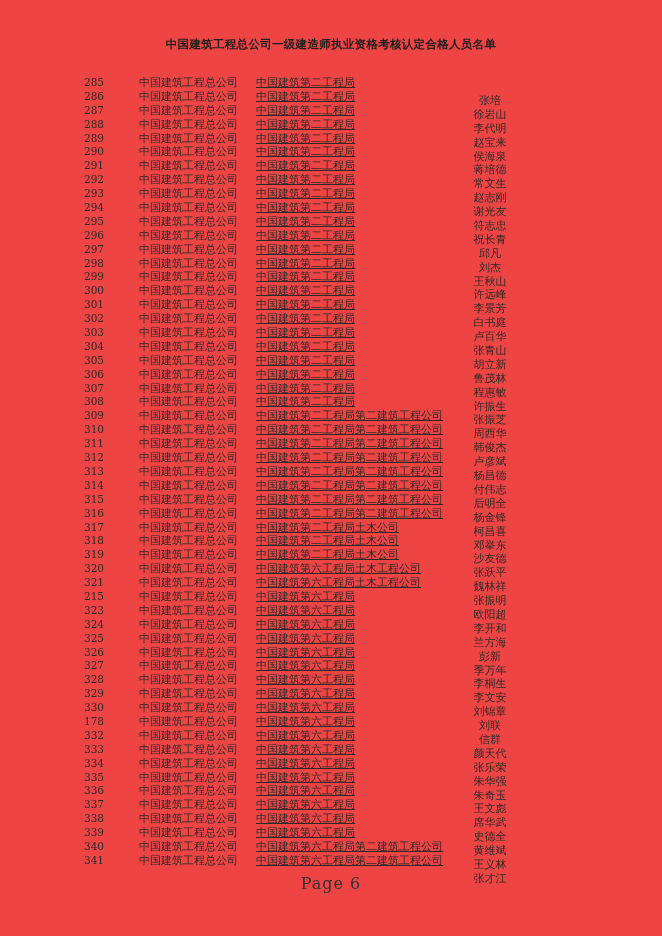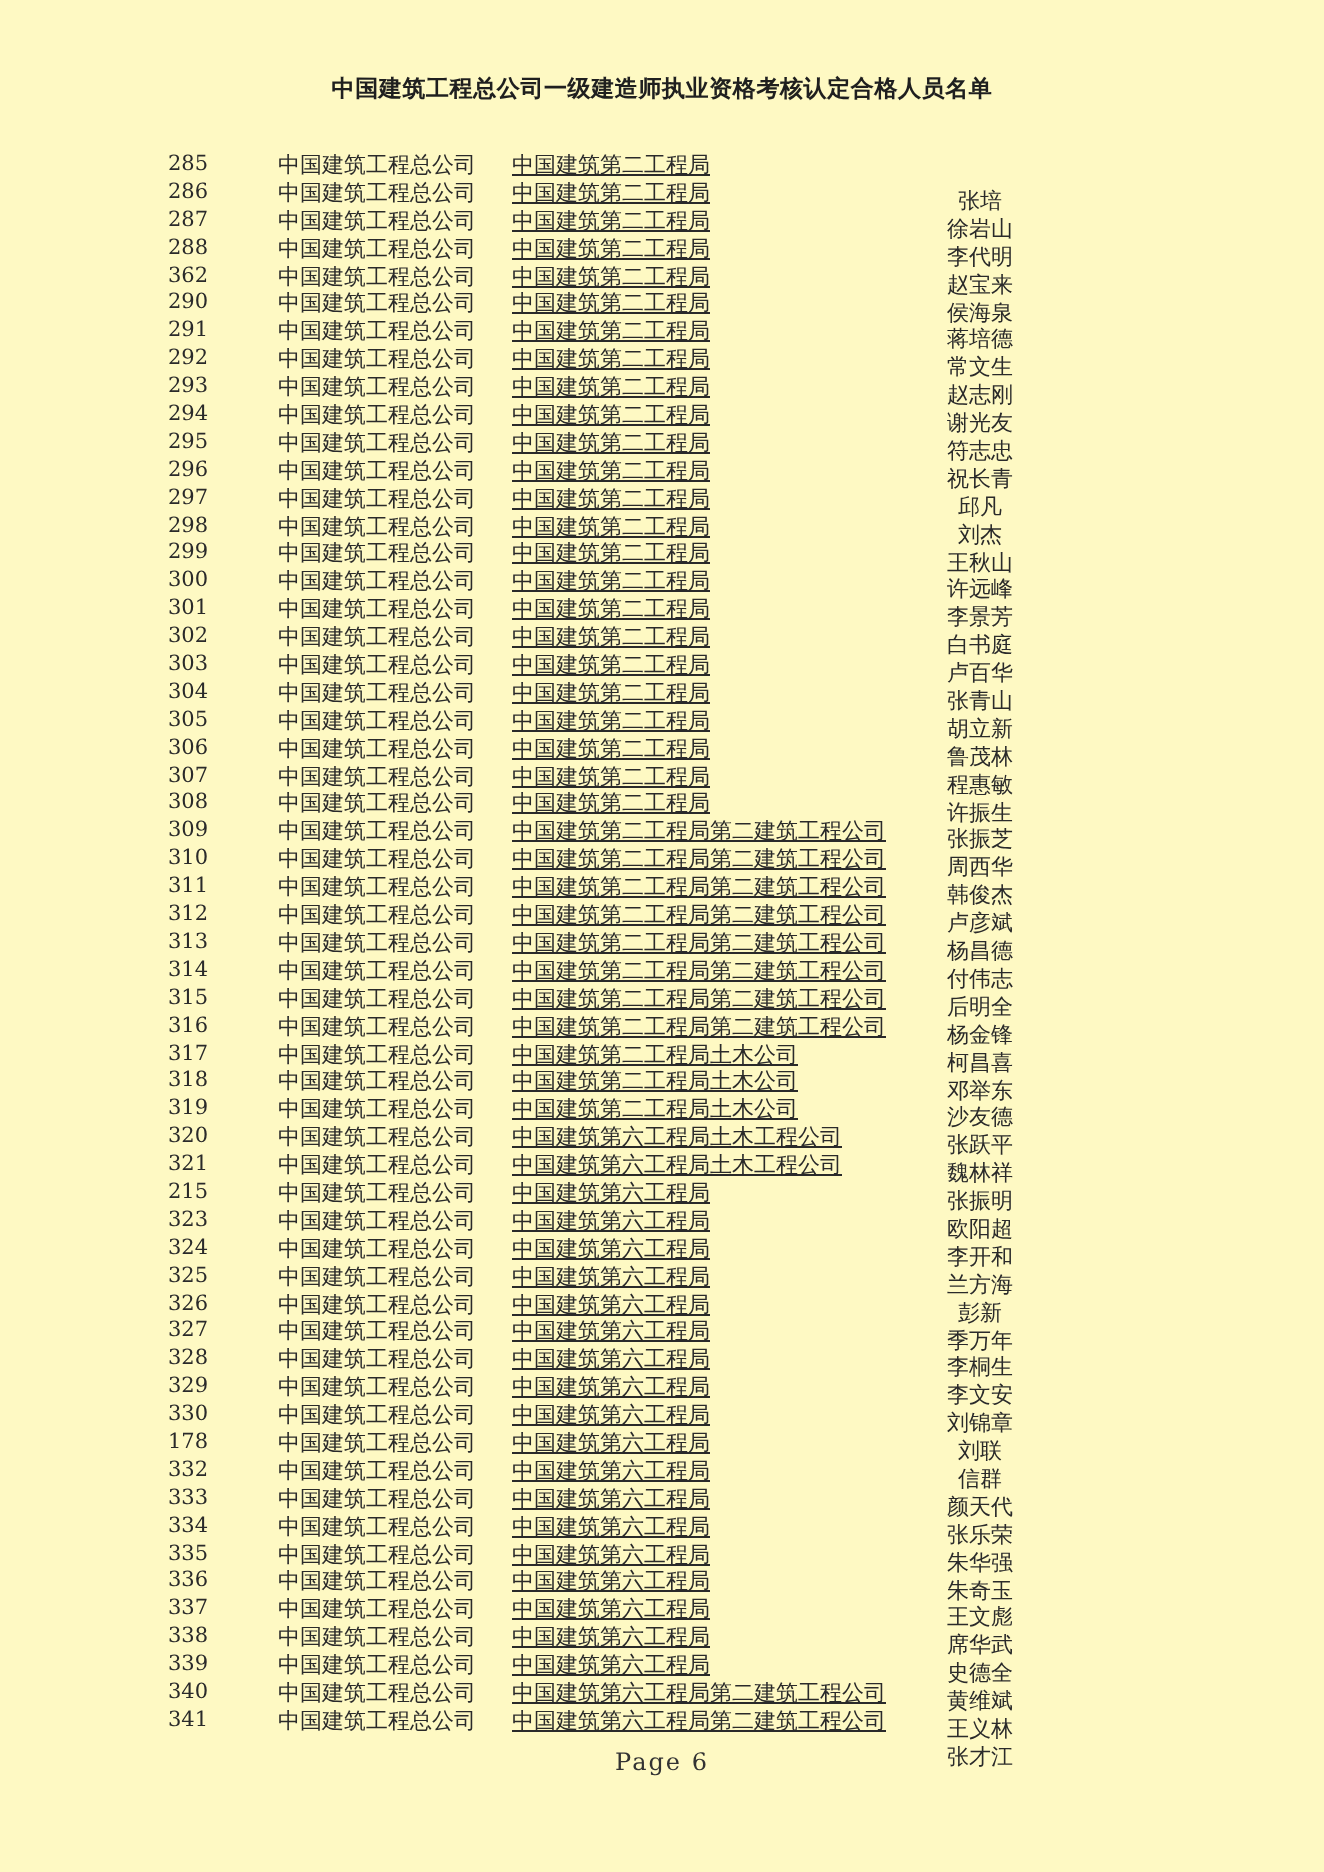--- a/index.html
+++ b/index.html
@@ -4,21 +4,21 @@
 <style>
   html,body{margin:0;padding:0;}
   body{
     width:662px;height:936px;
     background:#ffffff;
     color:#262626;
     font-family:"DejaVu Serif","Liberation Serif",serif;
     position:relative;
     overflow:hidden;
   }
-  .page{position:absolute;inset:0;background:#fef9c3;}
+  .page{position:absolute;inset:0;background:#ef4444;}
   .title{
     position:absolute;top:37px;left:0;width:662px;
     text-align:center;
     font-size:11.5px;
     font-weight:bold;
     letter-spacing:0.3px;
     color:#1f1f1f;
   }
   .rows{position:absolute;top:76px;left:0;width:592px;}
   .row{position:relative;height:13.9px;line-height:13.9px;font-size:11px;white-space:nowrap;}
@@ -30,21 +30,21 @@
   }
   .c-company{position:absolute;left:139px;color:#2a2a2a;}
   .c-org{position:absolute;left:256px;color:#2a2a2a;text-decoration:underline;}
   .c-name{
     position:absolute;left:430px;width:120px;
     text-align:center;color:#2a2a2a;margin-top:18px;
   }
   .footer{
     position:absolute;top:874px;left:0;width:662px;
     text-align:center;
-    font-size:12px;
+    font-size:16px;
     color:#333333;
     letter-spacing:1px;
   }
 </style>
 </head>
 <body>
 
 <div class="page">
   <div class="title">中国建筑工程总公司一级建造师执业资格考核认定合格人员名单</div>
   <div class="rows">
@@ -66,21 +66,21 @@
         <span class="c-org">中国建筑第二工程局</span>
         <span class="c-name">李代明</span>
       </div>
       <div class="row">
         <span class="c-no">288</span>
         <span class="c-company">中国建筑工程总公司</span>
         <span class="c-org">中国建筑第二工程局</span>
         <span class="c-name">赵宝来</span>
       </div>
       <div class="row">
-        <span class="c-no">362</span>
+        <span class="c-no">289</span>
         <span class="c-company">中国建筑工程总公司</span>
         <span class="c-org">中国建筑第二工程局</span>
         <span class="c-name">侯海泉</span>
       </div>
       <div class="row">
         <span class="c-no">290</span>
         <span class="c-company">中国建筑工程总公司</span>
         <span class="c-org">中国建筑第二工程局</span>
         <span class="c-name">蒋培德</span>
       </div>

